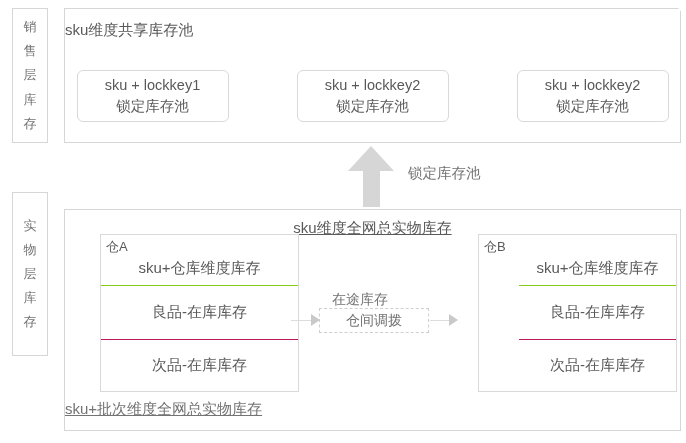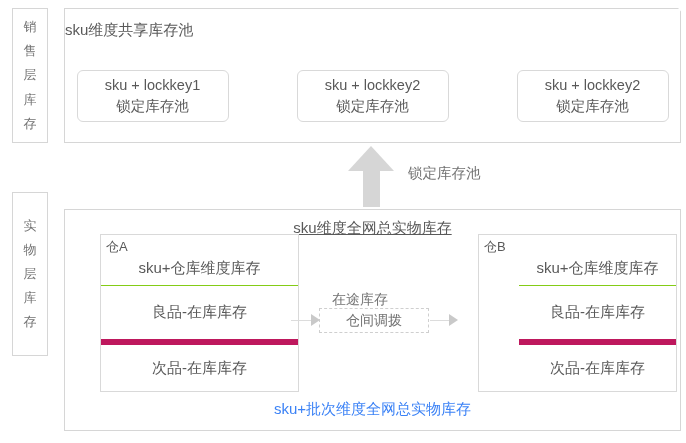--- a/index.html
+++ b/index.html
@@ -57,36 +57,36 @@
   .formula-label {
     position: absolute; left: 408px; top: 164px;
     font-size: 14.5px; color: #737373;
   }
 
   
   .physical-box { position: absolute; left: 64px; top: 209px; width: 617px; height: 222px; }
   .physical-title { text-align: center; padding-top: 9px; font-size: 15px; color: #595959; text-decoration: underline; }
   .physical-caption {
     position: absolute; left: 0; bottom: 11px; width: 100%;
-    text-align: center; font-size: 15px; color: #3b82f6;
+    text-align: left; font-size: 15px; color: #737373; text-decoration: underline;
   }
   .warehouse {
     position: absolute; top: 24px; width: 199px; height: 158px;
     border: 1px solid #d9d9d9;
   }
   .warehouse.wa { left: 35px; }
   .warehouse.wb { left: 413px; padding-left: 40px; }
   .wh-name {
     position: absolute; top: 3px; left: 5px;
     font-size: 13px; color: #595959;
   }
   .wh-row { display: flex; align-items: center; justify-content: center; font-size: 15px; color: #595959; }
   .wh-row.r0 { height: 50px; padding-top: 16px; }
   .wh-row.r1 { height: 54px; border-top: 1px solid #84cc16; }
-  .wh-row.r2 { height: 52px; border-top: 6px solid #be185d; }
+  .wh-row.r2 { height: 52px; border-top: 1px solid #be185d; }
 
   
   .transfer-label {
     position: absolute; left: 240px; top: 81px; width: 110px;
     text-align: center; font-size: 14px; color: #737373;
   }
   .transfer-box {
     position: absolute; left: 254px; top: 98px; width: 110px; height: 25px;
     border: 1px dashed #cfcfcf;
     display: flex; align-items: center; justify-content: center;

